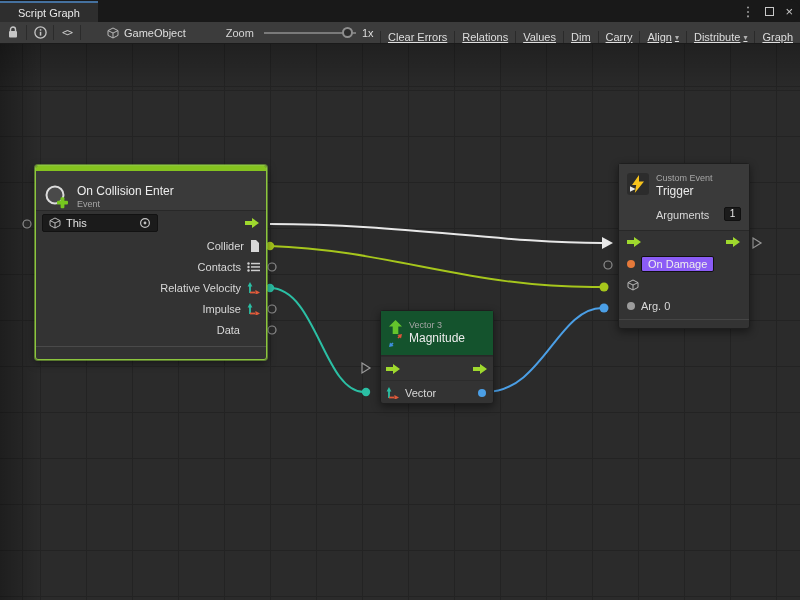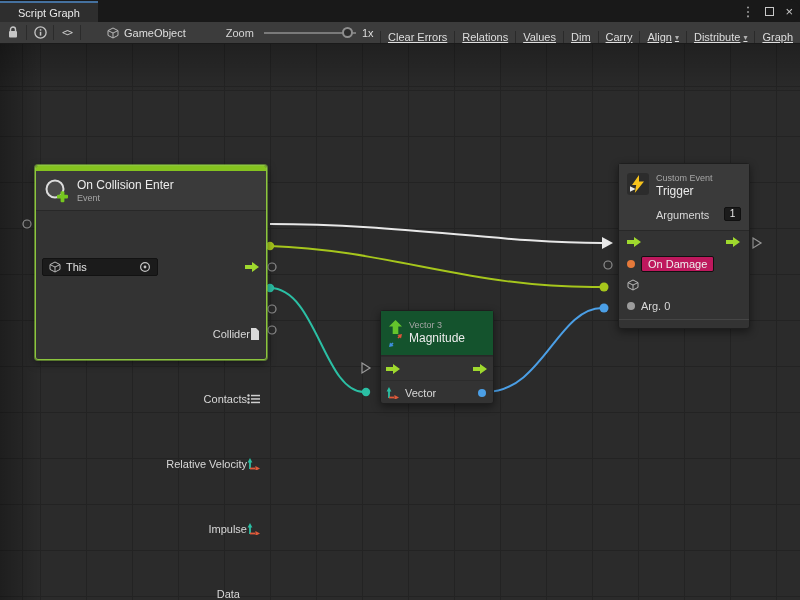--- a/index.html
+++ b/index.html
@@ -47,22 +47,22 @@
           box-shadow:0 3px 9px rgba(0,0,0,.45); display:flex; flex-direction:column; font-size:11px; color:#d8d8d8; }
   .node.selected { border-color:#8cc63e; box-shadow:0 0 0 1px rgba(140,198,62,.55), 0 3px 9px rgba(0,0,0,.5); }
   .accent { height:5px; background:#85c31f; border-radius:2px 2px 0 0; flex:none; }
   .hdr { display:flex; align-items:center; gap:7px; padding:0 8px; background:#3a3a3a;
          border-bottom:1px solid #282828; flex:none; }
   .title { font-size:12px; color:#ececec; line-height:1.25; }
   .cat { font-size:9px; color:#a6a6a6; line-height:1.2; }
 
   
   .n-collision { left:35px; top:121px; width:232px; height:195px; }
-  .n-collision .hdr { height:40px; }
-  .crow { height:21px; display:flex; align-items:center; justify-content:flex-end; padding:0 6px; flex:none;margin-top:44px; }
+  .n-collision .hdr { height:40px;align-items:flex-end; }
+  .crow { height:21px; display:flex; align-items:center; justify-content:flex-end; gap:6px; padding:0 6px; flex:none; }
   .row-this { height:24px; justify-content:space-between; }
   .this-field { display:flex; align-items:center; gap:5px; background:#1b1b1b; border:1px solid #121212;
                 border-radius:2px; height:18px; padding:0 6px; width:116px; }
   .this-field .lbl { flex:1; color:#e2e2e2; }
   .row-data { padding-right:26px; }
   .nfoot { margin-top:auto; border-top:1px solid #4a4a4a; height:13px; flex:none; }
 
   
   .n-vector { left:380px; top:266px; width:114px; height:94px; }
   .vhdr { display:flex; align-items:center; gap:6px; padding:0 7px; height:45px; background:#14532d;
@@ -79,21 +79,21 @@
   .bolt-tile { width:22px; height:22px; background:#2c2c2c; border-radius:3px; display:flex;
                align-items:center; justify-content:center; flex:none; }
   .args { display:flex; align-items:flex-end; justify-content:space-between; margin-top:6px; height:16px; margin-left:29px; }
   .args-field { width:17px; height:14px; background:#1b1b1b; border:1px solid #101010; border-radius:2px;
                 font-size:10px; color:#eaeaea; display:flex; align-items:center; justify-content:center; }
   .erow { display:flex; align-items:center; gap:6px; padding:0 8px; flex:none; }
   .erow.flow { height:22px; justify-content:space-between; }
   .erow.name { height:22px; }
   .erow.target { height:21px; }
   .erow.arg { height:21px; }
-  .name-field { background:#be185d; border:1px solid #101010; border-radius:2px; padding:1px 6px; color:#eeeeee; }
+  .name-field { background:#8b5cf6; border:1px solid #101010; border-radius:2px; padding:1px 6px; color:#eeeeee; }
   .dot { width:8px; height:8px; border-radius:50%; flex:none; }
   .dot.orange { background:#e5793a; }
   .dot.gray { background:#9c9c9c; }
   .dot.blue { background:#4b9fe6; margin-left:auto; margin-right:2px; }
   .efoot { margin-top:auto; border-top:1px solid #454545; height:9px; flex:none; }
 </style>
 </head>
 <body>
 
 <div>

